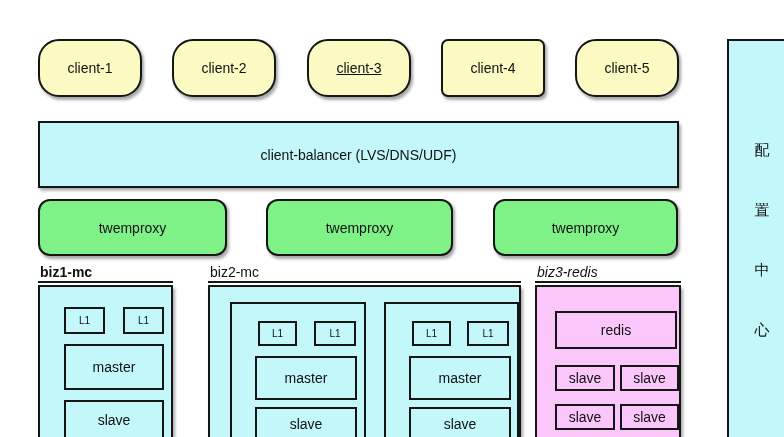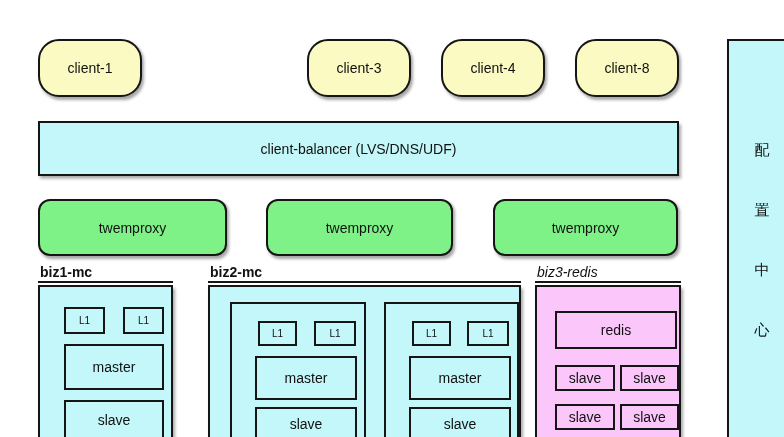--- a/index.html
+++ b/index.html
@@ -48,39 +48,40 @@
     gap: 29px;
     font-size: 15px;
   }
 </style>
 </head>
 <body>
 
 <div class="canvas">
 
   <div class="shape client" style="left:14px;  top:15px; width:104px; height:58px;">client-1</div>
-  <div class="shape client" style="left:283px; top:15px; width:104px; height:58px;">client-3</div>
-  <div class="shape client" style="left:417px; top:15px; width:104px; height:58px;">client-4</div>
-  <div class="shape client" style="left:551px; top:15px; width:104px; height:58px;">client-8</div>
+  <div class="shape client" style="left:148px; top:15px; width:104px; height:58px;">client-2</div>
+  <div class="shape client" style="left:283px; top:15px; width:104px; height:58px;text-decoration:underline;">client-3</div>
+  <div class="shape client" style="left:417px; top:15px; width:104px; height:58px;border-radius:7px;">client-4</div>
+  <div class="shape client" style="left:551px; top:15px; width:104px; height:58px;">client-5</div>
 
-  <div class="shape bar" style="left:14px; top:97px; width:641px; height:55px;">client-balancer (LVS/DNS/UDF)</div>
+  <div class="shape bar" style="left:14px; top:97px; width:641px; height:67px;">client-balancer (LVS/DNS/UDF)</div>
 
   <div class="shape proxy" style="left:14px;  top:175px; width:189px; height:57px;">twemproxy</div>
   <div class="shape proxy" style="left:242px; top:175px; width:187px; height:57px;">twemproxy</div>
   <div class="shape proxy" style="left:469px; top:175px; width:185px; height:57px;">twemproxy</div>
 
   <div class="group-label" style="left:14px; top:240px; width:135px;font-weight:bold;">biz1-mc</div>
   <div class="shape group" style="left:14px; top:261px; width:135px; height:156px;">
     <div class="shape node small" style="left:18px; top:14px; width:41px; height:27px;">L1</div>
     <div class="shape node small" style="left:77px; top:14px; width:41px; height:27px;">L1</div>
     <div class="shape node" style="left:18px; top:51px; width:100px; height:46px;">master</div>
     <div class="shape node" style="left:18px; top:107px; width:100px; height:39px;">slave</div>
   </div>
 
-  <div class="group-label" style="left:184px; top:240px; width:313px;font-weight:bold;">biz2-mc</div>
+  <div class="group-label" style="left:184px; top:240px; width:313px;">biz2-mc</div>
   <div class="shape group" style="left:184px; top:261px; width:313px; height:158px;">
     <div class="shape node" style="left:14px; top:9px; width:136px; height:140px; display:block;">
       <div class="shape node small" style="left:20px; top:11px; width:39px; height:25px;">L1</div>
       <div class="shape node small" style="left:76px; top:11px; width:42px; height:25px;">L1</div>
       <div class="shape node" style="left:17px; top:46px; width:102px; height:44px;">master</div>
       <div class="shape node" style="left:17px; top:97px; width:102px; height:33px;">slave</div>
     </div>
     <div class="shape node" style="left:168px; top:9px; width:135px; height:140px; display:block;">
       <div class="shape node small" style="left:20px; top:11px; width:39px; height:25px;">L1</div>
       <div class="shape node small" style="left:75px; top:11px; width:42px; height:25px;">L1</div>

